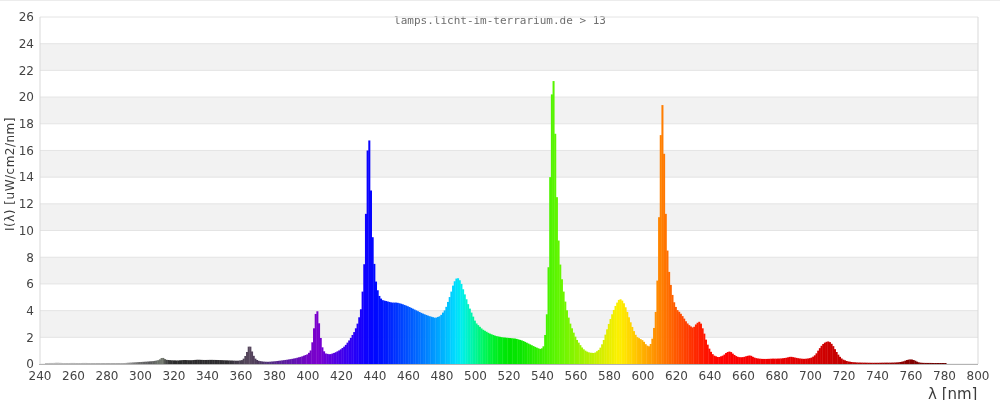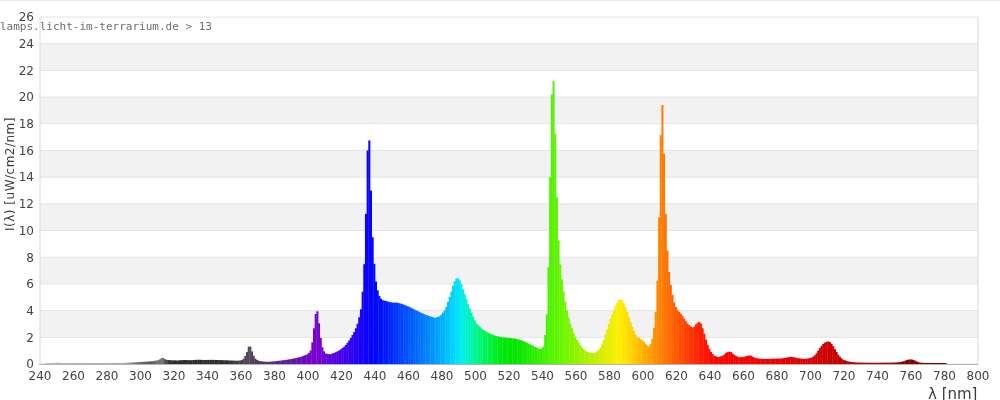--- a/index.html
+++ b/index.html
@@ -1,18 +1,18 @@
 <!DOCTYPE html>
 <html><head>
 <meta charset="utf-8">
 <style>
   html,body{margin:0;padding:0;background:#ffffff;}
   body{width:1000px;height:400px;overflow:hidden;font-family:"DejaVu Sans",sans-serif;}
   .page{position:relative;width:1000px;height:400px;background:#fff;border-top:1px solid #ececec;box-sizing:border-box;}
-  .chart-title{position:absolute;top:19px;left:0;width:100%;
+  .chart-title{position:absolute;top:13px;left:0;width:100%;text-align:center;
     font-family:"DejaVu Sans Mono","Liberation Mono",monospace;font-size:11px;color:#6e6e6e;}
   .plot-svg{position:absolute;left:0;top:0;}
   .y-label{position:absolute;left:3px;top:116px;writing-mode:vertical-rl;transform:rotate(180deg);
     font-size:12px;color:#3c3c3c;white-space:nowrap;letter-spacing:0.5px;}
   .x-label{position:absolute;left:928px;top:384px;font-size:15px;color:#3c3c3c;white-space:nowrap;}
 </style>
 </head>
 <body>
 
 <div class="page">

